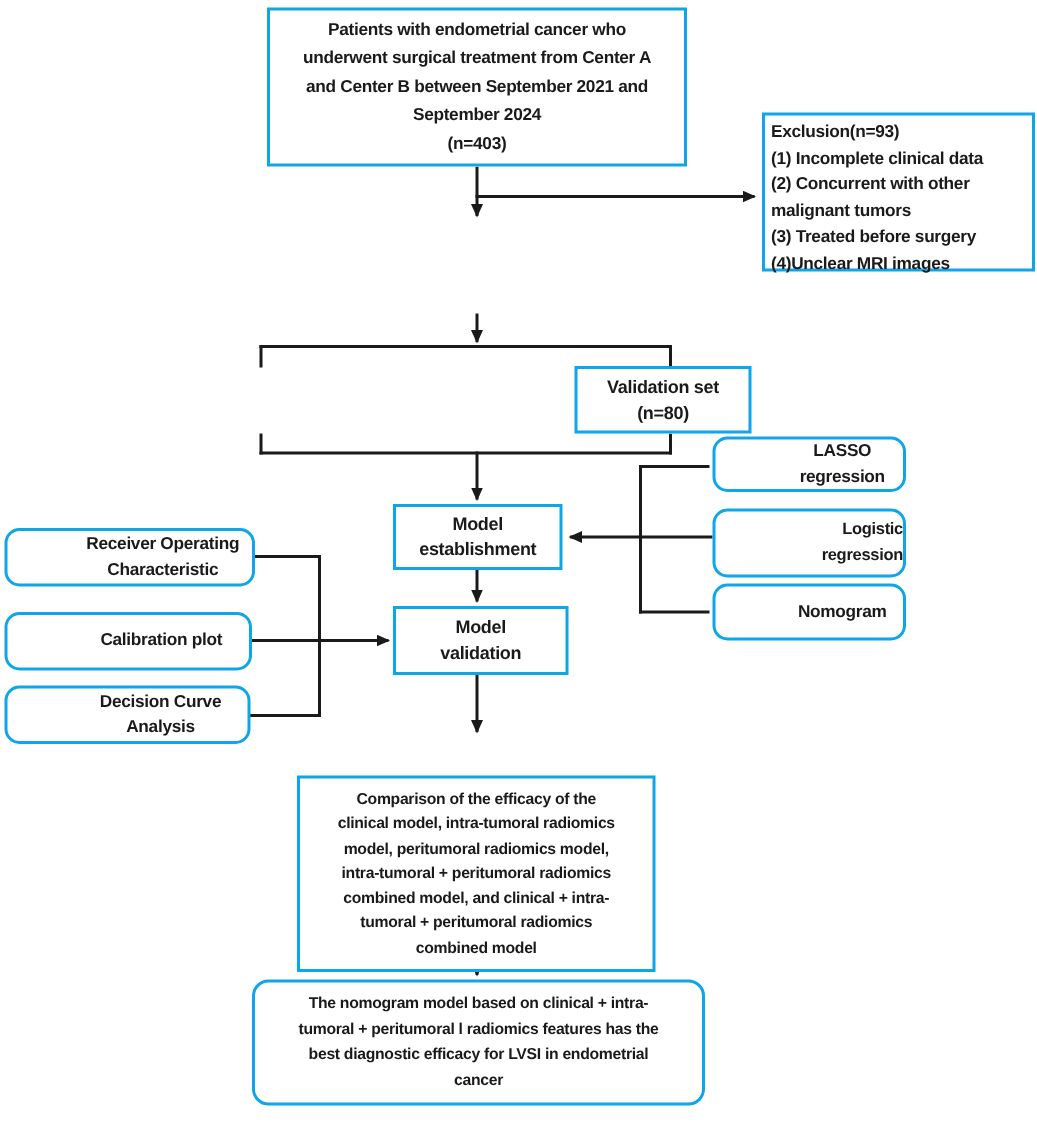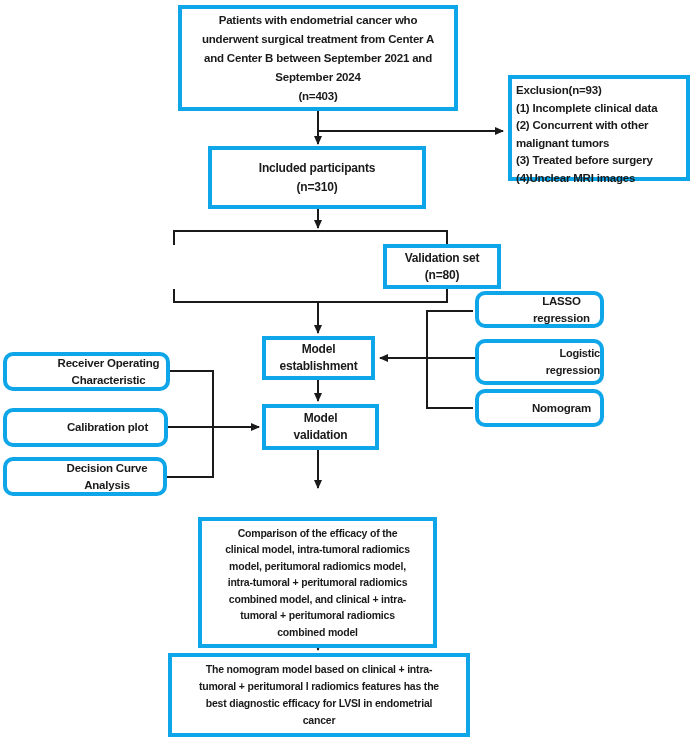--- a/index.html
+++ b/index.html
@@ -12,21 +12,21 @@
     overflow: hidden;
   }
   svg.connectors {
     position: absolute;
     left: 0; top: 0;
     width: 691px; height: 755px;
   }
   svg.connectors line { stroke: #1a1a1a; stroke-width: 2; }
   .box {
     position: absolute;
-    border: 4px solid #0ea5e9;
+    border: 2px solid #0ea5e9;
     background: #ffffff;
     box-sizing: border-box;
     display: flex;
     align-items: center;
     justify-content: center;
     text-align: center;
     color: #1a1a1a;
     font-weight: 700;
     letter-spacing: -0.2px;
     font-size: 12px;
@@ -43,21 +43,21 @@
   .b-validation { left:383px; top:244px; width:118px; height:45px; }
   .b-model-est  { left:262px; top:336px; width:113px; height:44px; }
   .b-model-val  { left:262px; top:404px; width:117px; height:46px; }
   .b-lasso      { left:475px; top:291px; width:129px; height:37px; font-size:11.5px; }
   .b-logistic   { left:475px; top:339px; width:129px; height:46px; font-size:11px;text-align:right; }
   .b-nomogram   { left:475px; top:389px; width:129px; height:38px; font-size:11.5px; }
   .b-roc        { left:3px;   top:352px; width:167px; height:39px; font-size:11.5px; }
   .b-calibration{ left:3px;   top:408px; width:165px; height:39px; font-size:11.5px; }
   .b-dca        { left:3px;   top:457px; width:164px; height:39px; font-size:11.5px; }
   .b-comparison { left:198px; top:517px; width:239px; height:131px; font-size:10.5px; line-height:16.5px; }
-  .b-conclusion { left:168px; top:653px; width:302px; height:84px; font-size:10.5px; line-height:17px; }
+  .b-conclusion { left:168px; top:653px; width:302px; height:84px; font-size:10.5px; line-height:17px;border-radius:11px; }
 </style>
 </head>
 <body>
 
 <div class="canvas">
 
   <svg class="connectors" viewBox="0 0 691 755" xmlns="http://www.w3.org/2000/svg">
     <defs>
       <marker id="ar" markerUnits="userSpaceOnUse" markerWidth="10" markerHeight="10" refX="8" refY="4" orient="auto">
         <polygon points="0,0 9,4 0,8" fill="#1a1a1a"></polygon>
@@ -95,24 +95,20 @@
   </div>
 
   <div class="box b-exclusion">
     <span class="txt">Exclusion(n=93)
 (1) Incomplete clinical data
 (2) Concurrent with other malignant tumors
 (3) Treated before surgery
 (4)Unclear MRI images</span>
   </div>
 
-  <div class="box b-included">
-    <span class="txt">Included participants
-(n=310)</span>
-  </div>
 
 
   <div class="box b-validation">
     <span class="txt">Validation set
 (n=80)</span>
   </div>
 
   <div class="box b-model-est">
     <span class="txt">Model
 establishment</span>

